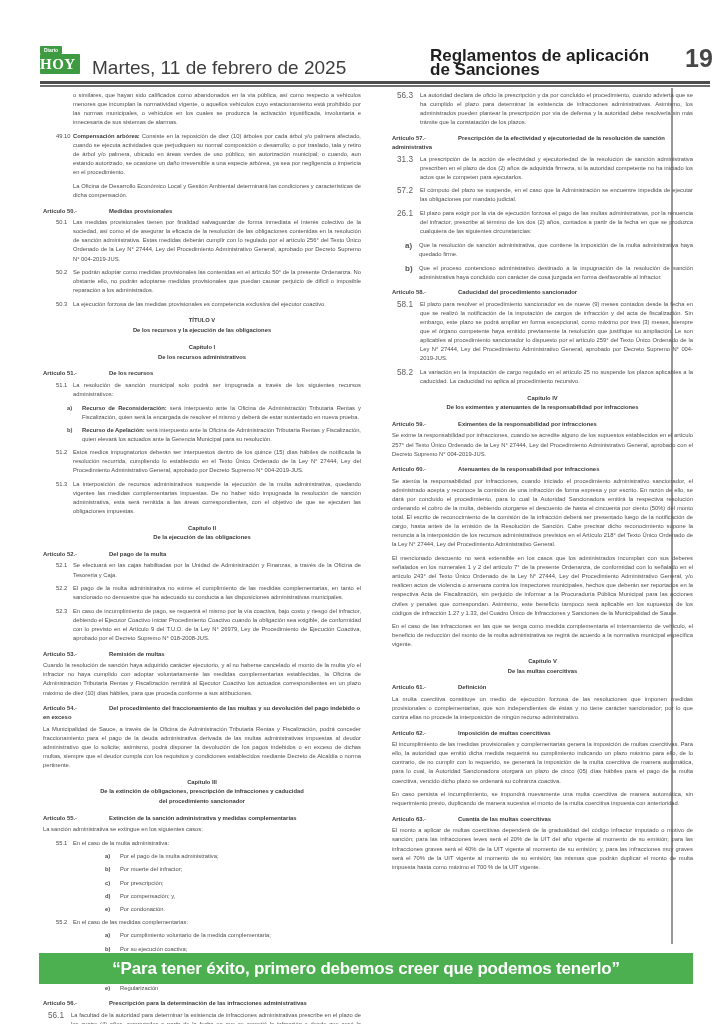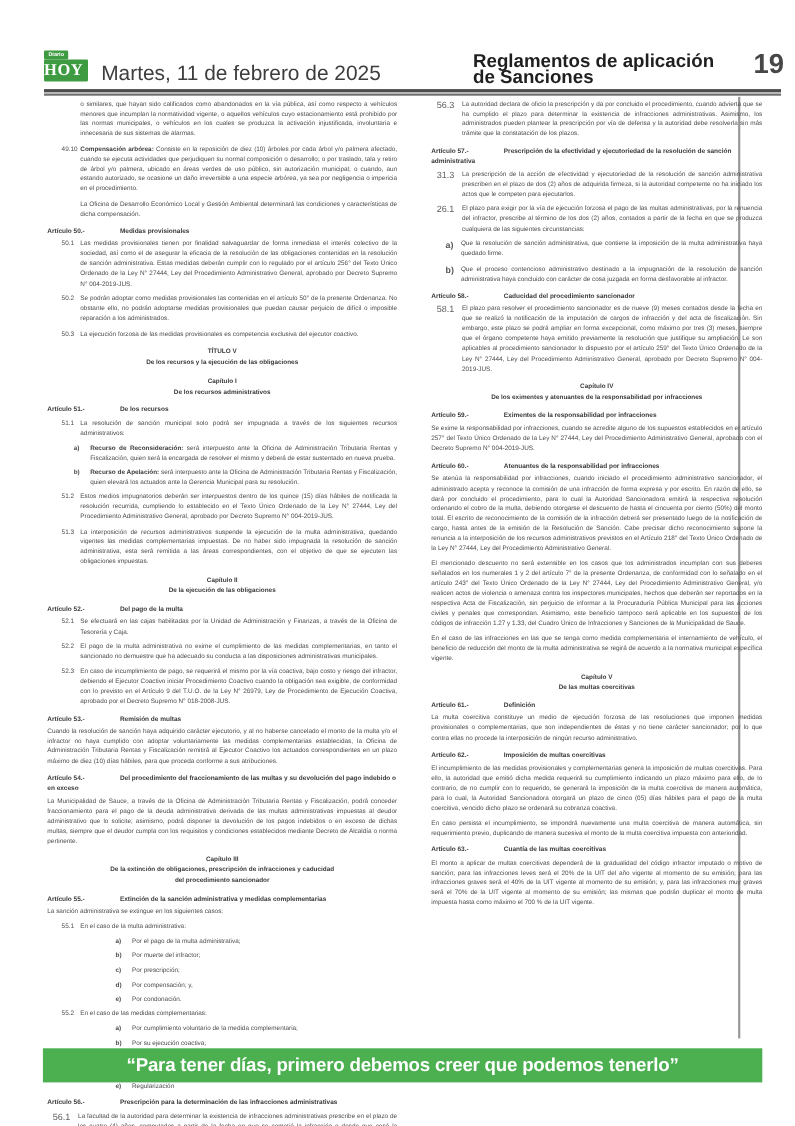--- a/index.html
+++ b/index.html
@@ -195,35 +195,43 @@
     <div class="blk num2">
       <span class="g">56.3</span>
       <span class="b">La autoridad declara de oficio la prescripción y da por concluido el procedimiento, cuando advierta que se ha cumplido el plazo para determinar la existencia de infracciones administrativas. Asimismo, los administrados pueden plantear la prescripción por vía de defensa y la autoridad debe resolverla sin más trámite que la constatación de los plazos.</span>
     </div>
     <div class="blk art"><span class="lbl">Artículo 57.-</span><span class="ttl">Prescripción de la efectividad y ejecutoriedad de la resolución de sanción administrativa</span></div>
     <div class="blk num2">
       <span class="g">31.3</span>
       <span class="b">La prescripción de la acción de efectividad y ejecutoriedad de la resolución de sanción administrativa prescriben en el plazo de dos (2) años de adquirida firmeza, si la autoridad competente no ha iniciado los actos que le competen para ejecutarlos.</span>
     </div>
     <div class="blk num2">
+      <span class="g">57.2</span>
+      <span class="b">El cómputo del plazo se suspende, en el caso que la Administración se encuentre impedida de ejecutar las obligaciones por mandato judicial.</span>
+    </div>
+    <div class="blk num2">
       <span class="g">26.1</span>
       <span class="b">El plazo para exigir por la vía de ejecución forzosa el pago de las multas administrativas, por la renuencia del infractor, prescribe al término de los dos (2) años, contados a partir de la fecha en que se produzca cualquiera de las siguientes circunstancias:</span>
     </div>
     <div class="blk li2">
       <span class="g">a)</span>
       <span class="b">Que la resolución de sanción administrativa, que contiene la imposición de la multa administrativa haya quedado firme.</span>
     </div>
     <div class="blk li2">
       <span class="g">b)</span>
       <span class="b">Que el proceso contencioso administrativo destinado a la impugnación de la resolución de sanción administrativa haya concluido con carácter de cosa juzgada en forma desfavorable al infractor.</span>
     </div>
     <div class="blk art"><span class="lbl">Artículo 58.-</span><span class="ttl">Caducidad del procedimiento sancionador</span></div>
     <div class="blk num2">
       <span class="g">58.1</span>
       <span class="b">El plazo para resolver el procedimiento sancionador es de nueve (9) meses contados desde la fecha en que se realizó la notificación de la imputación de cargos de infracción y del acta de fiscalización. Sin embargo, este plazo se podrá ampliar en forma excepcional, como máximo por tres (3) meses, siempre que el órgano competente haya emitido previamente la resolución que justifique su ampliación. Le son aplicables al procedimiento sancionador lo dispuesto por el artículo 259° del Texto Único Ordenado de la Ley N° 27444, Ley del Procedimiento Administrativo General, aprobado por Decreto Supremo N° 004-2019-JUS.</span>
+    </div>
+    <div class="blk num2">
+      <span class="g">58.2</span>
+      <span class="b">La variación en la imputación de cargo regulado en el artículo 25 no suspende los plazos aplicables a la caducidad. La caducidad no aplica al procedimiento recursivo.</span>
     </div>
     <div class="blk center">
       <div>Capítulo IV</div>
       <div>De los eximentes y atenuantes de la responsabilidad por infracciones</div>
     </div>
     <div class="blk art"><span class="lbl">Artículo 59.-</span><span class="ttl">Eximentes de la responsabilidad por infracciones</span></div>
     <div class="blk body">Se exime la responsabilidad por infracciones, cuando se acredite alguno de los supuestos establecidos en el artículo 257° del Texto Único Ordenado de la Ley N° 27444, Ley del Procedimiento Administrativo General, aprobado con el Decreto Supremo N° 004-2019-JUS.</div>
     <div class="blk art"><span class="lbl">Artículo 60.-</span><span class="ttl">Atenuantes de la responsabilidad por infracciones</span></div>
     <div class="blk body">Se atenúa la responsabilidad por infracciones, cuando iniciado el procedimiento administrativo sancionador, el administrado acepta y reconoce la comisión de una infracción de forma expresa y por escrito. En razón de ello, se dará por concluido el procedimiento, para lo cual la Autoridad Sancionadora emitirá la respectiva resolución ordenando el cobro de la multa, debiendo otorgarse el descuento de hasta el cincuenta por ciento (50%) del monto total. El escrito de reconocimiento de la comisión de la infracción deberá ser presentado luego de la notificación de cargo, hasta antes de la emisión de la Resolución de Sanción. Cabe precisar dicho reconocimiento supone la renuncia a la interposición de los recursos administrativos previstos en el Artículo 218° del Texto Único Ordenado de la Ley N° 27444, Ley del Procedimiento Administrativo General.</div>
     <div class="blk body">El mencionado descuento no será extensible en los casos que los administrados incumplan con sus deberes señalados en los numerales 1 y 2 del artículo 7° de la presente Ordenanza, de conformidad con lo señalado en el artículo 243° del Texto Único Ordenado de la Ley N° 27444, Ley del Procedimiento Administrativo General, y/o realicen actos de violencia o amenaza contra los inspectores municipales, hechos que deberán ser reportados en la respectiva Acta de Fiscalización, sin perjuicio de informar a la Procuraduría Pública Municipal para las acciones civiles y penales que correspondan. Asimismo, este beneficio tampoco será aplicable en los supuestos de los códigos de infracción 1.27 y 1.33, del Cuadro Único de Infracciones y Sanciones de la Municipalidad de Sauce.</div>
@@ -235,14 +243,14 @@
     <div class="blk art"><span class="lbl">Artículo 61.-</span><span class="ttl">Definición</span></div>
     <div class="blk body">La multa coercitiva constituye un medio de ejecución forzosa de las resoluciones que imponen medidas provisionales o complementarias, que son independientes de éstas y no tiene carácter sancionador; por lo que contra ellas no procede la interposición de ningún recurso administrativo.</div>
     <div class="blk art"><span class="lbl">Artículo 62.-</span><span class="ttl">Imposición de multas coercitivas</span></div>
     <div class="blk body">El incumplimiento de las medidas provisionales y complementarias genera la imposición de multas coercitivas. Para ello, la autoridad que emitió dicha medida requerirá su cumplimiento indicando un plazo máximo para ello, de lo contrario, de no cumplir con lo requerido, se generará la imposición de la multa coercitiva de manera automática, para lo cual, la Autoridad Sancionadora otorgará un plazo de cinco (05) días hábiles para el pago de la multa coercitiva, vencido dicho plazo se ordenará su cobranza coactiva.</div>
     <div class="blk body">En caso persista el incumplimiento, se impondrá nuevamente una multa coercitiva de manera automática, sin requerimiento previo, duplicando de manera sucesiva el monto de la multa coercitiva impuesta con anterioridad.</div>
     <div class="blk art"><span class="lbl">Artículo 63.-</span><span class="ttl">Cuantía de las multas coercitivas</span></div>
     <div class="blk body">El monto a aplicar de multas coercitivas dependerá de la gradualidad del código infractor imputado o motivo de sanción; para las infracciones leves será el 20% de la UIT del año vigente al momento de su emisión; para las infracciones graves será el 40% de la UIT vigente al momento de su emisión; y, para las infracciones muy graves será el 70% de la UIT vigente al momento de su emisión; las mismas que podrán duplicar el monto de multa impuesta hasta como máximo el 700 % de la UIT vigente.</div>
   </div>
 
 <div class="banner" style="background: rgb(76, 175, 80);">
-  <span>“Para tener días, primero debemos creer que podemos tenerlo”</span>
+  <span>“Para tener éxito, primero debemos creer que podemos tenerlo”</span>
 </div>
 
 </body></html>

